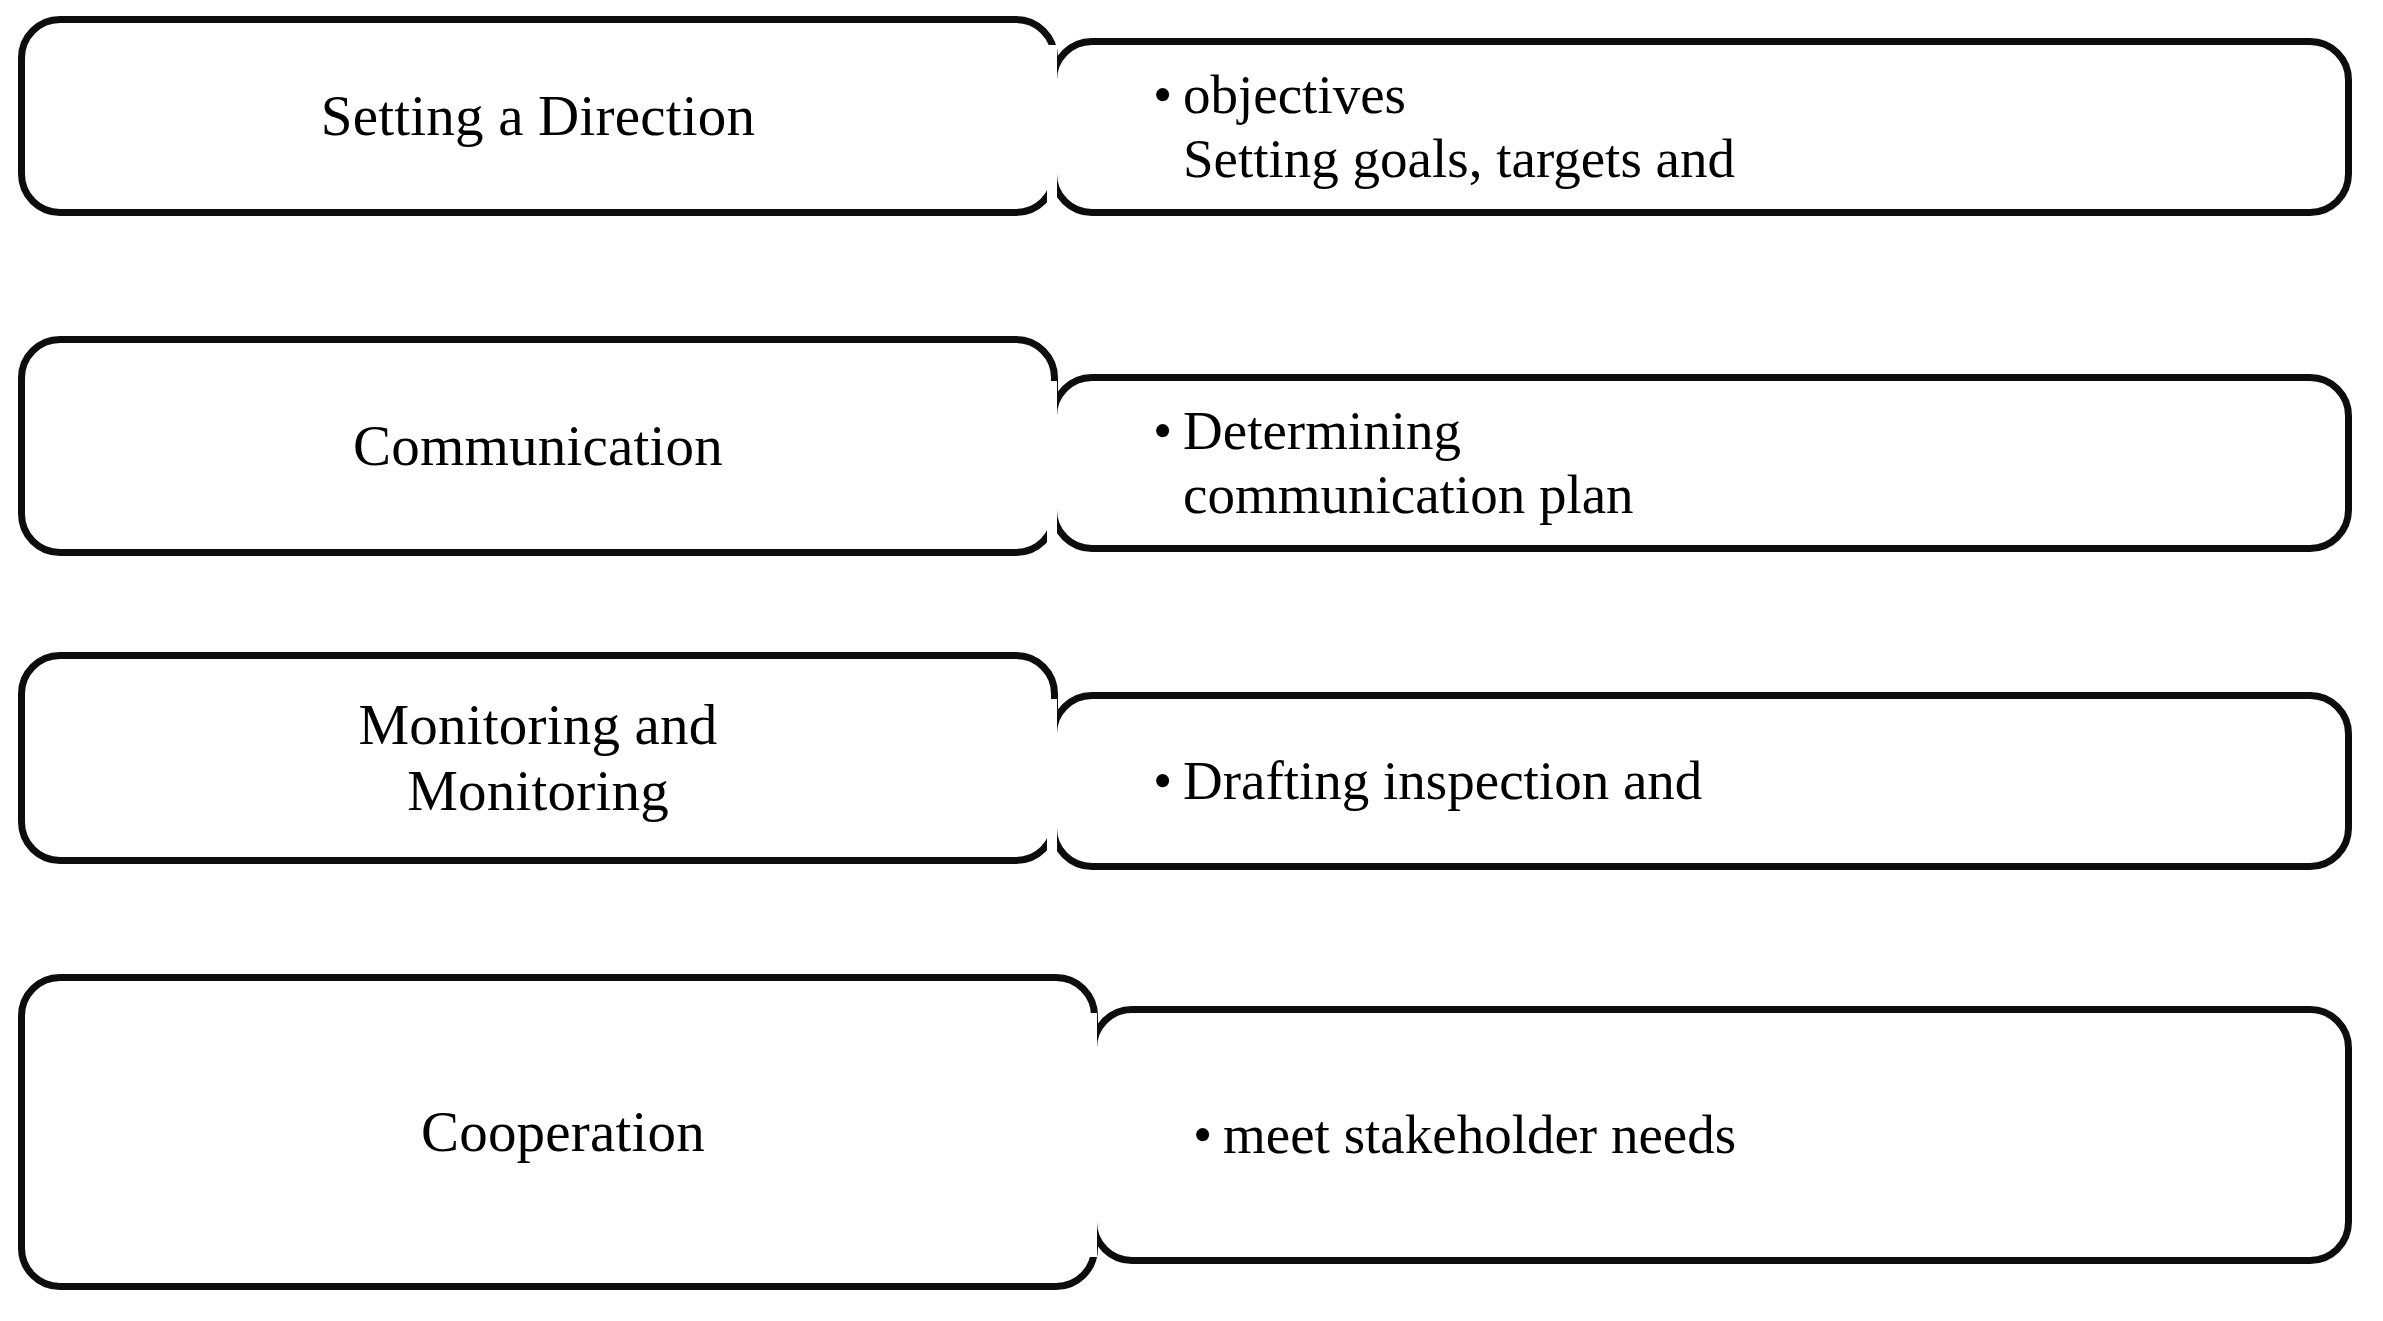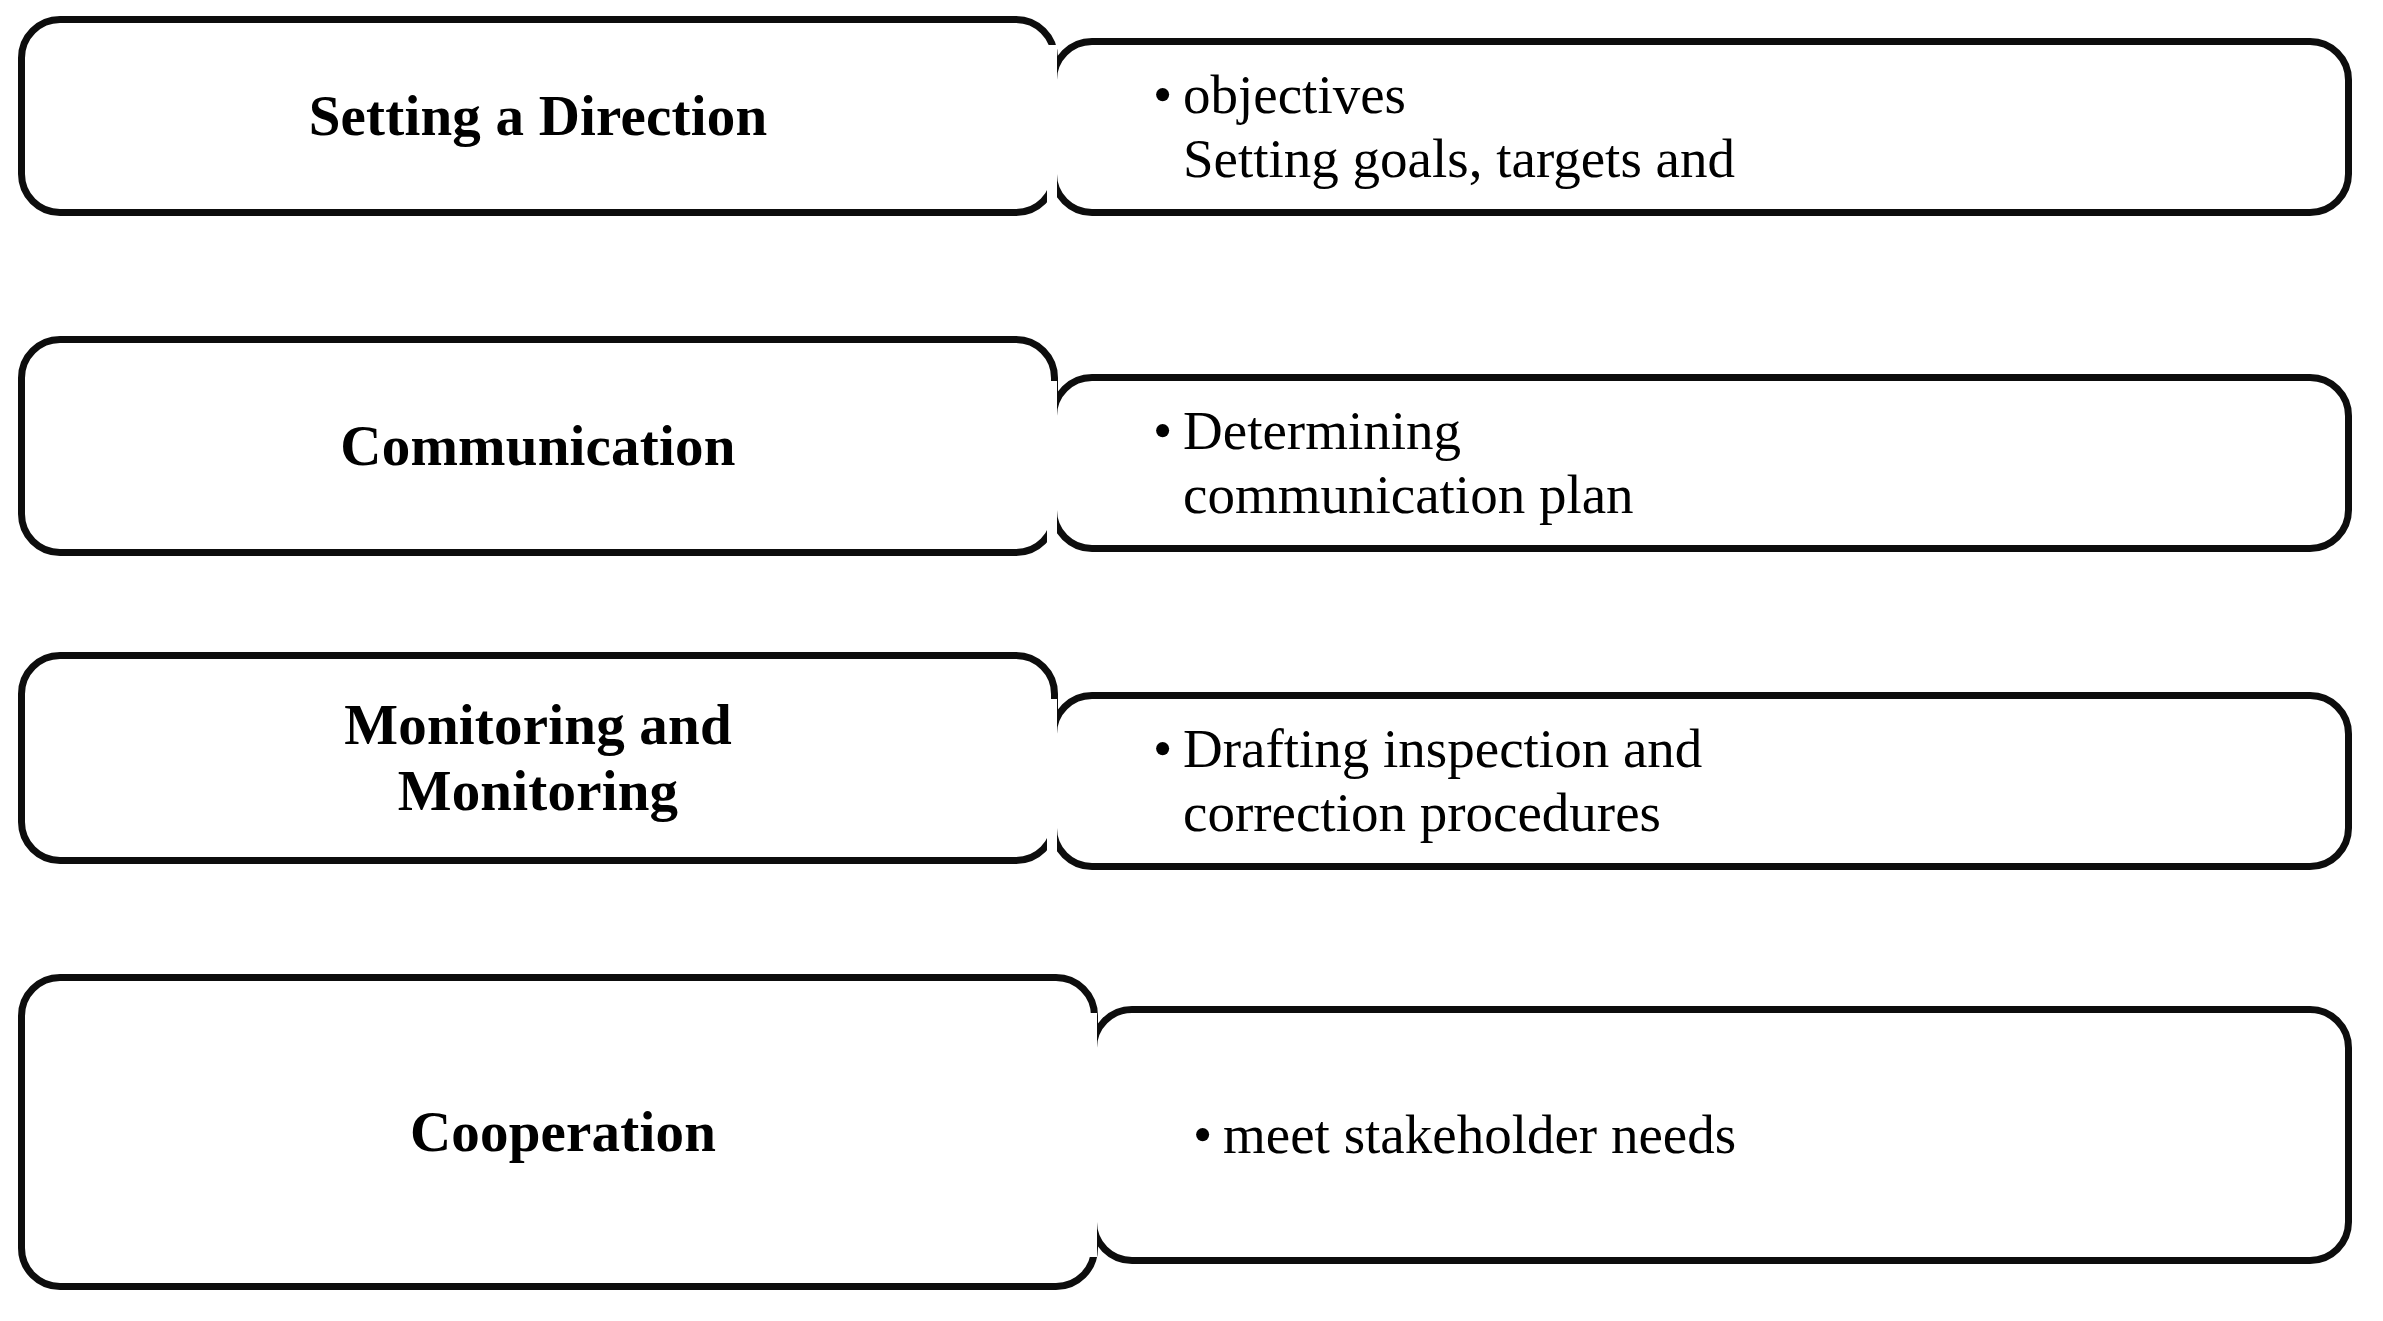--- a/index.html
+++ b/index.html
@@ -27,21 +27,21 @@
     border: 7px solid #0d0d0d;
     border-radius: 42px;
   }
   .left-box {
     display: flex;
     align-items: center;
     justify-content: center;
     text-align: center;
   }
   .left-label {
-    font-weight: bold;
+    font-weight: normal;
     font-size: 57px;
     line-height: 1.16;
     color: #000000;
     letter-spacing: 0.2px;
     padding: 0 22px;
   }
   .right-box {
     display: flex;
     align-items: center;
   }
@@ -116,21 +116,20 @@
       <span class="left-label">
         <span>Monitoring and</span><br>
         <span>Monitoring</span>
       </span>
     </div>
     <div class="box right-box" style="left:1050px; top:692px; width:1302px; height:178px;">
       <div class="bullet-list">
         <span class="bullet-item">
           <span class="bullet-dot">•</span>
           <span class="bullet-text">Drafting inspection and</span>
-          <span class="bullet-text">correction procedures</span>
         </span>
       </div>
     </div>
     <div class="seam" style="left:1047px; top:699px; width:10px; height:164px;"></div>
   </div>
 
   <div class="row" style="top:0;height:340px;">
     <div class="box left-box" style="left:18px; top:974px; width:1080px; height:316px;padding-left:10px;">
       <span class="left-label">Cooperation</span>
     </div>

